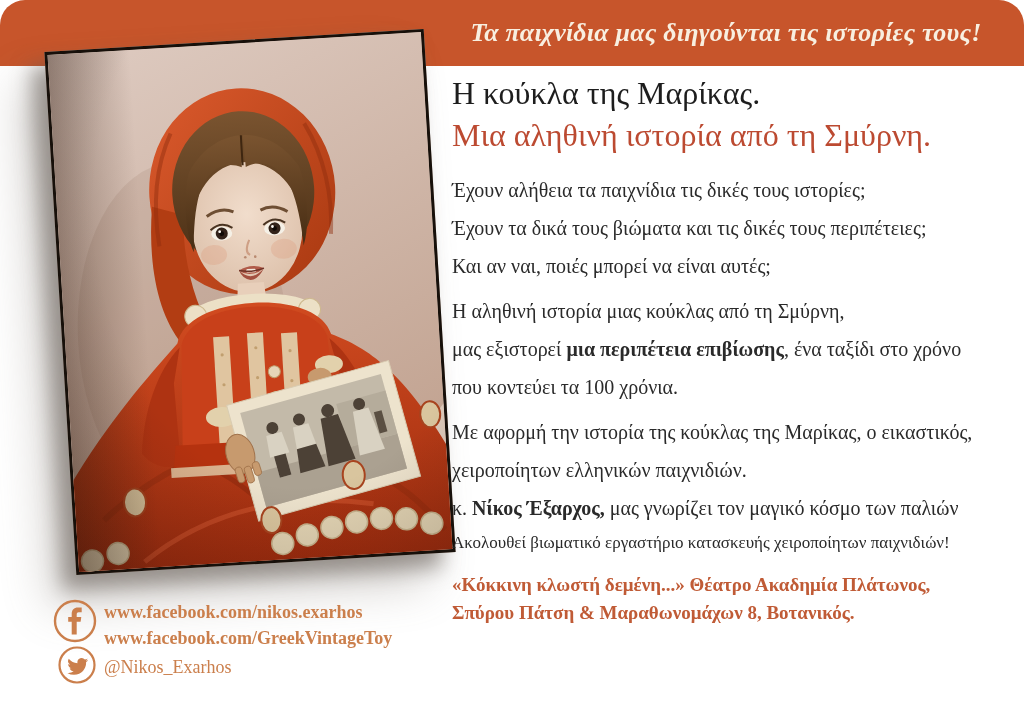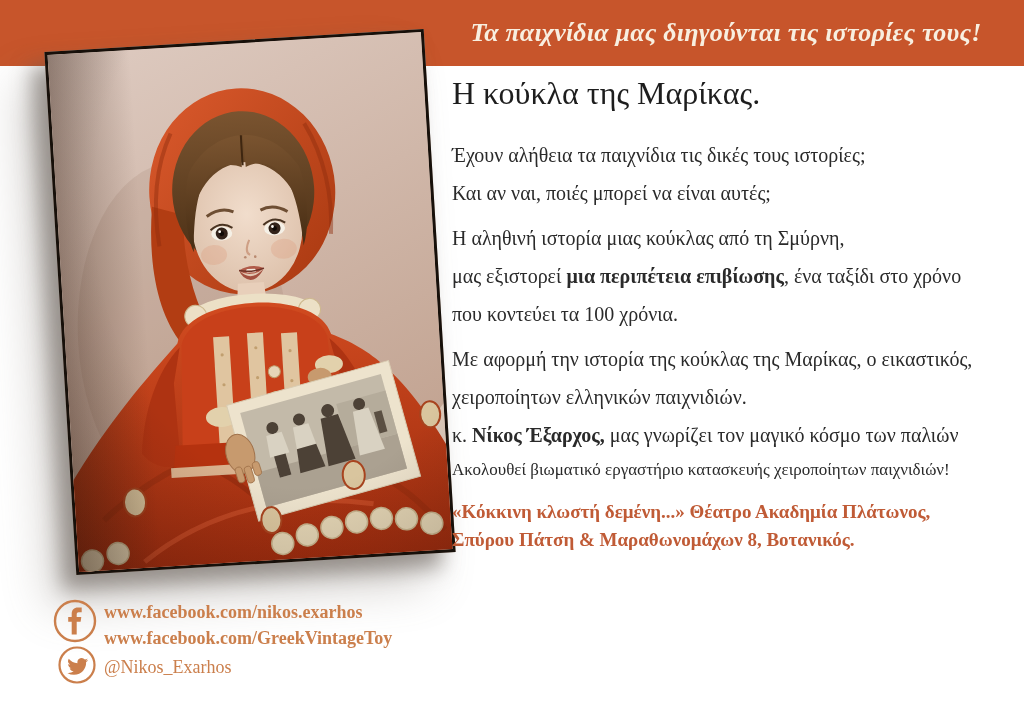--- a/index.html
+++ b/index.html
@@ -1,18 +1,18 @@
 <!DOCTYPE html>
 <html><head>
 <meta charset="utf-8">
 <style>
   html,body{margin:0;padding:0;background:#ffffff;}
   .page{
     position:relative; width:1024px; height:724px; background:#ffffff;
-    overflow:hidden; font-family:"Liberation Serif", serif;
+    overflow:hidden; font-family:"Liberation Serif", serif;border-radius:25px;
   }
   
   .banner{
     position:absolute; left:0; top:0; width:1024px; height:66px;
     background:#c7552b;
   }
   .banner-text{
     position:absolute; left:440px; top:0; width:572px; height:66px;
     display:flex; align-items:center; justify-content:center;
     color:#f8efe0; font-size:26px; font-weight:bold; font-style:italic;
@@ -26,21 +26,21 @@
     box-shadow:-14px 14px 20px rgba(95,86,78,.55), -28px 30px 46px rgba(120,110,100,.30);
     background:#d3bdb0;
   }
   .photo svg{display:block;width:100%;height:100%;}
   
   .content{
     position:absolute; left:452px; top:72px; width:566px; color:#262626;
   }
   .title-line{font-size:32px; line-height:42px; color:#1d1d1d;}
   .subtitle-line{font-size:32px; line-height:42px; color:#bc4a31;}
-  .para{font-size:20px; line-height:38px; margin-top:22px; color:#2a2a2a;}
+  .para{font-size:20px; line-height:38px; margin-top:15px; color:#2a2a2a;}
   .para.mt7{margin-top:7px;}
   .para b{font-weight:bold;}
   .workshop{font-size:17px; line-height:24px; margin-top:4px; color:#2a2a2a;}
   .event{
     font-size:19px; line-height:28px; margin-top:16px;
     font-weight:bold; color:#c05b36;
   }
   
   .social{position:absolute; left:0; top:0;}
   .icon-circle{position:absolute;}
@@ -237,23 +237,25 @@
           <ellipse cx="360" cy="382" rx="10" ry="13"></ellipse>
       </g>
 
       <rect x="0" y="0" width="374" height="518" fill="url(#leftShade)"></rect>
       <rect x="0" y="0" width="374" height="518" fill="url(#vignG)"></rect>
     </svg>
   </div>
 
   <div class="content">
     <div class="title-line">Η κούκλα της Μαρίκας.</div>
+    <div class="subtitle-line">Μια αληθινή ιστορία από τη Σμύρνη.</div>
 
     <div class="para">
       <div>Έχουν αλήθεια τα παιχνίδια τις δικές τους ιστορίες;</div>
+      <div>Έχουν τα δικά τους βιώματα και τις δικές τους περιπέτειες;</div>
       <div>Και αν ναι, ποιές μπορεί να είναι αυτές;</div>
     </div>
 
     <div class="para mt7">
       <div>Η αληθινή ιστορία μιας κούκλας από τη Σμύρνη,</div>
       <div><span>μας εξιστορεί </span><b>μια περιπέτεια επιβίωσης</b><span>, ένα ταξίδι στο χρόνο</span></div>
       <div>που κοντεύει τα 100 χρόνια.</div>
     </div>
 
     <div class="para mt7">

